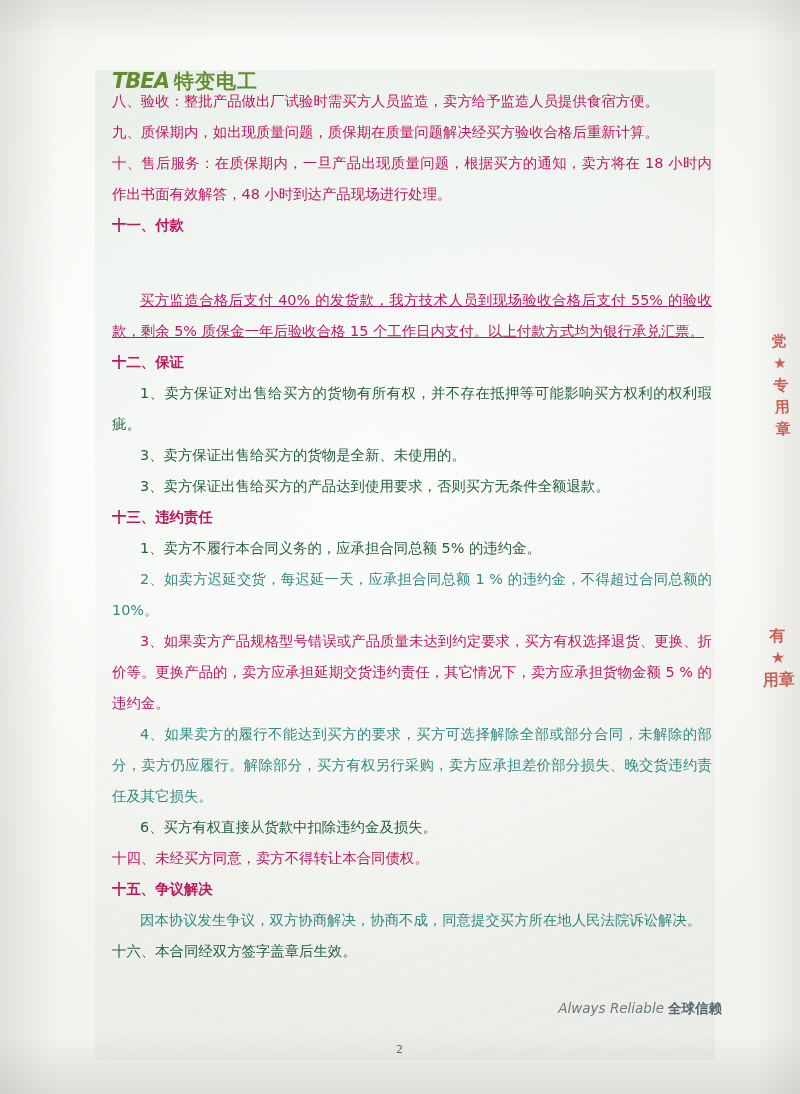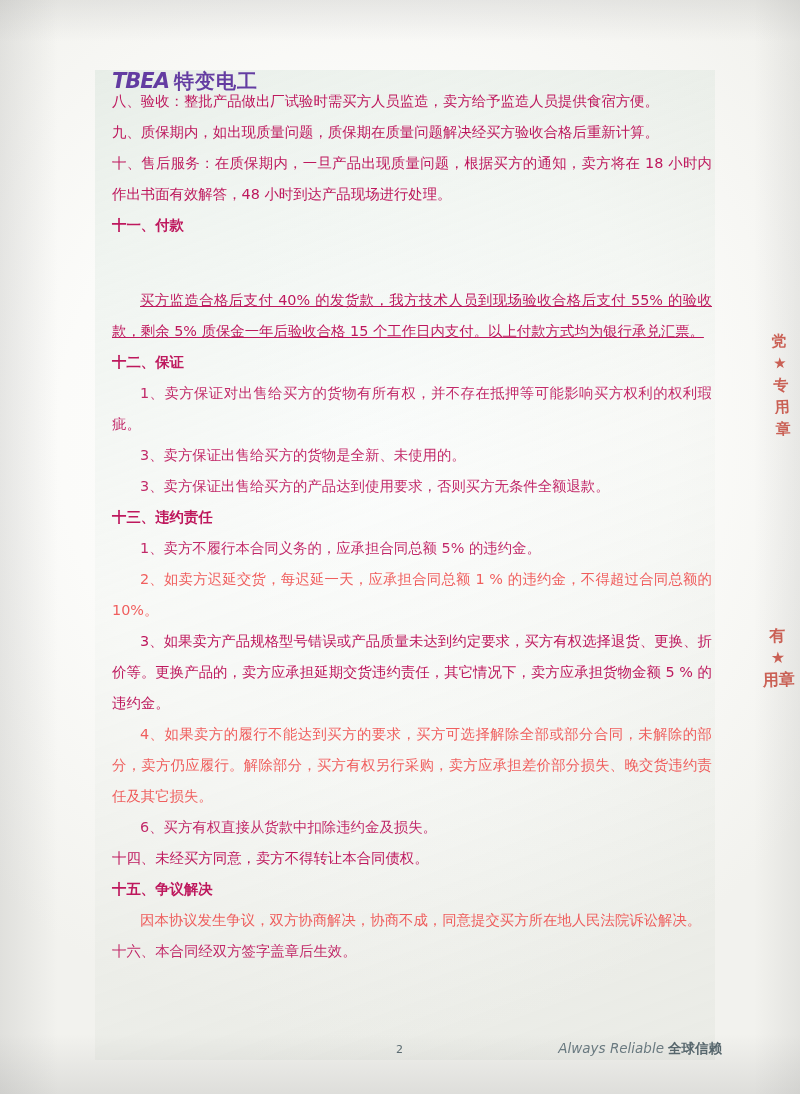--- a/index.html
+++ b/index.html
@@ -47,21 +47,21 @@
   }
 
   
   #logo {
     position: absolute;
     left: 112px;
     top: 68px;
     font-size: 21px;
     font-weight: bold;
     letter-spacing: -1px;
-    color: #4c1d95;
+    color: #4d7c0f;
     font-style: italic;
     font-family: "DejaVu Sans", "Liberation Sans", sans-serif;
     white-space: nowrap;
     opacity: 0.85;
   }
   #logo .cn {
     font-style: normal;
     letter-spacing: 1px;
     margin-left: 5px;
     font-size: 20px;
@@ -82,35 +82,35 @@
     margin: 0;
     white-space: normal;
     text-align: justify;
   }
   .indent { text-indent: 28px; }
   .u { text-decoration: underline; margin-top: 44px; }
   .b { font-weight: bold; }
 
   
   .fade1 { color: #be185d; }
-  .fade2 { color: #be185d; opacity: 0.92; }
-  .fade3 { color: #ef4444; opacity: 0.85; }
+  .fade2 { color: #14532d; opacity: 0.92; }
+  .fade3 { color: #0f766e; opacity: 0.85; }
 
   
   #page-number {
     position: absolute;
     left: 396px;
     top: 1043px;
     font-size: 11px;
     color: #5a6a70;
   }
   #footer-slogan {
     position: absolute;
     right: 78px;
-    top: 1040px;
+    top: 1000px;
     font-size: 13.5px;
     color: #6a7a80;
     white-space: nowrap;
   }
   #footer-slogan .en { font-style: italic; }
   #footer-slogan .cn { font-weight: bold; margin-left: 4px; color: #56666c; }
 
   
   .stamp {
     position: absolute;

